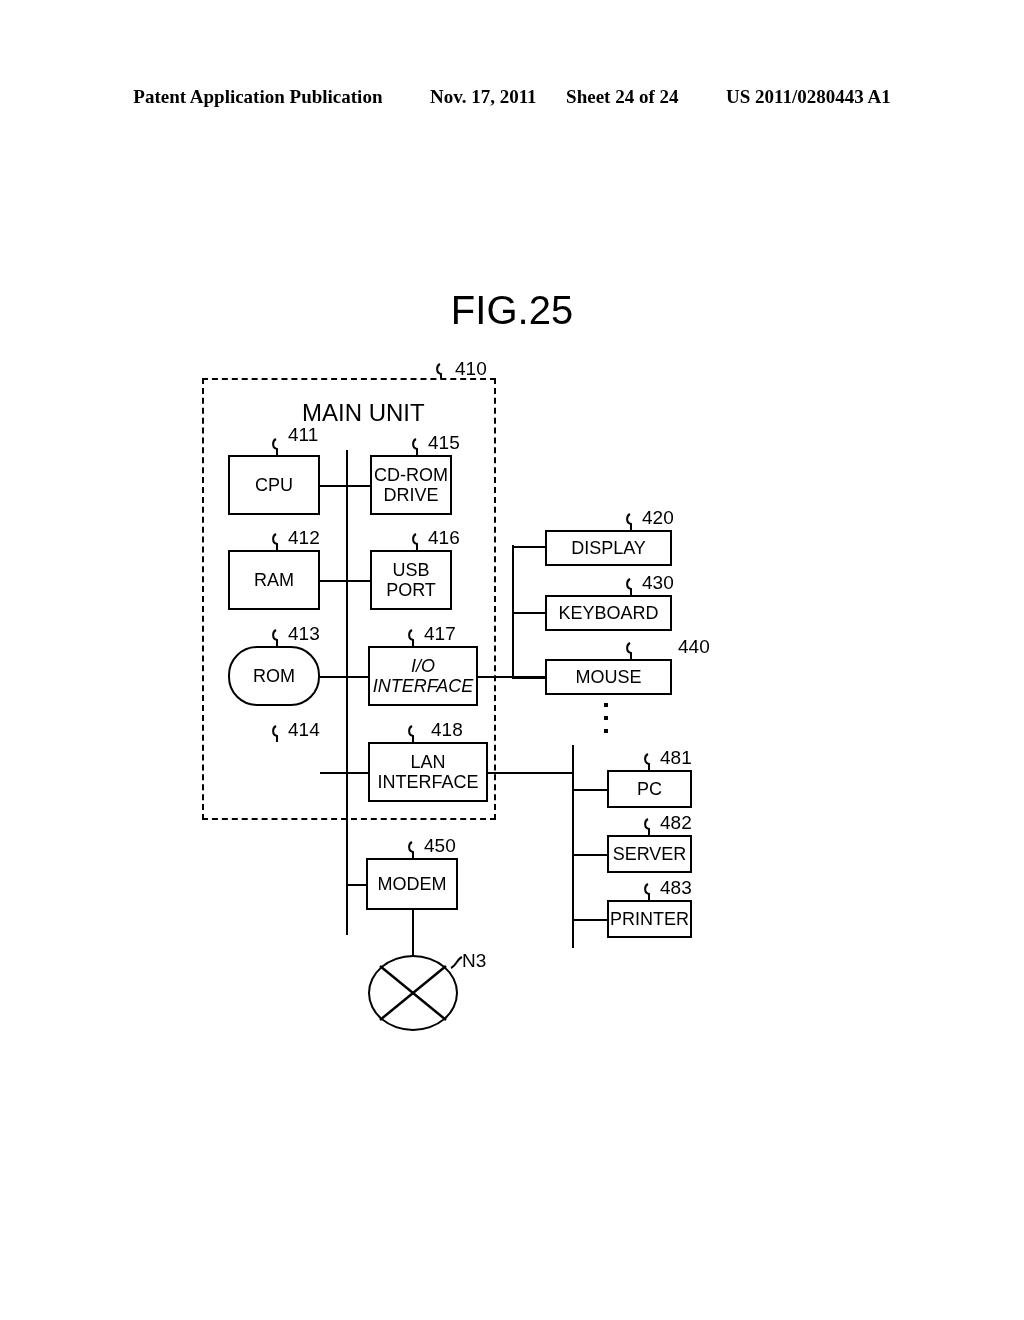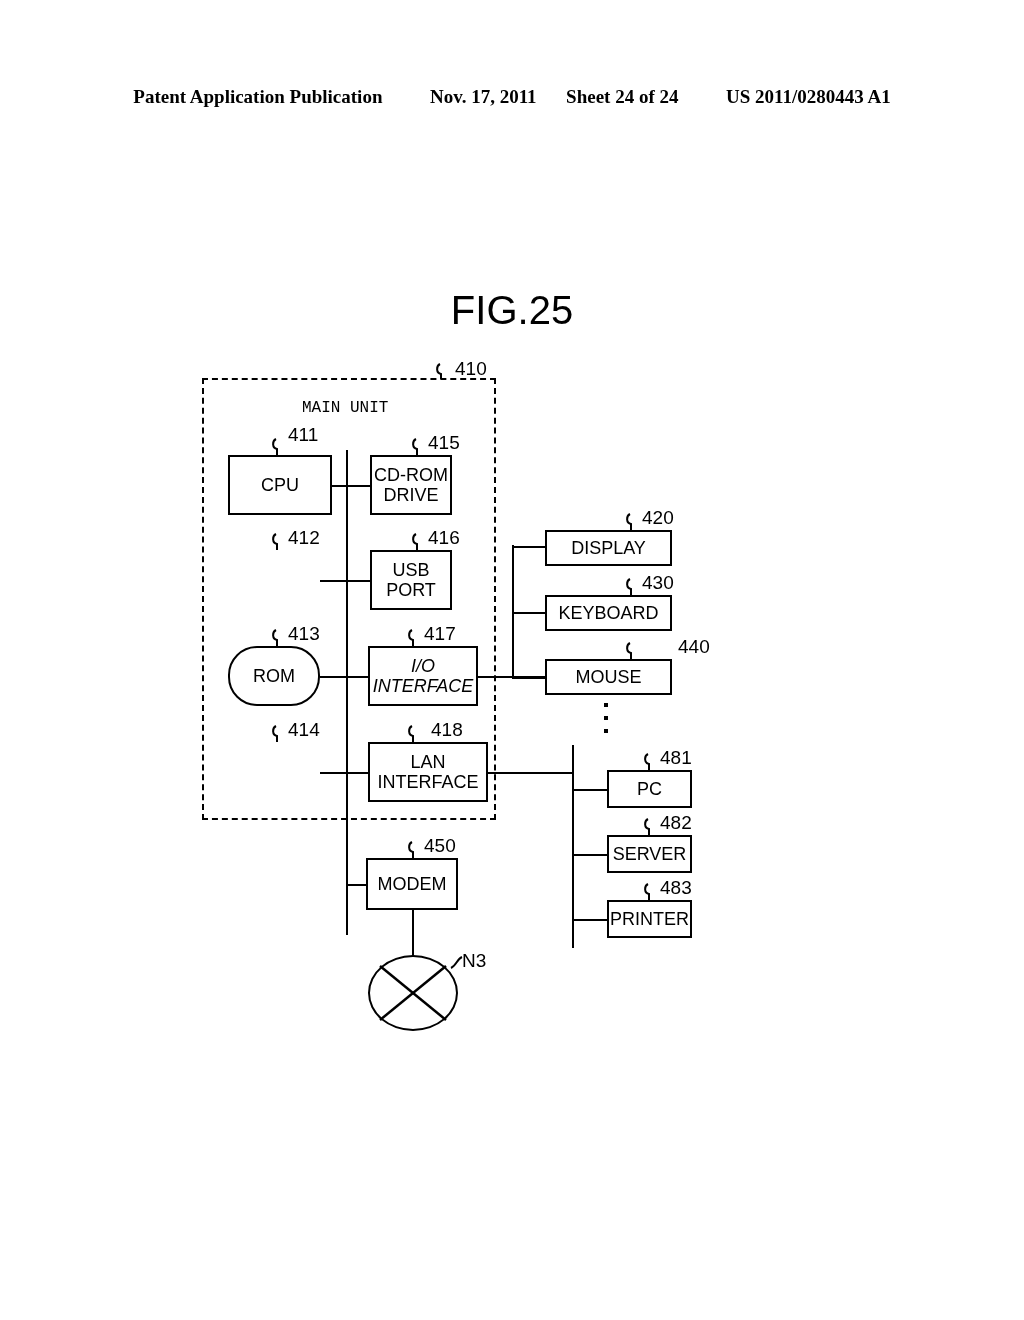--- a/index.html
+++ b/index.html
@@ -76,22 +76,22 @@
     line-height: 1.12;
     font-family: "Liberation Sans", sans-serif;
     letter-spacing: 0px;
     z-index: 3;
   }
   .node span { display: block; white-space: pre-line; }
 
   
   .label {
     position: absolute;
-    font-size: 16px;
-    font-family: Liberation Mono, monospace;
+    font-size: 24px;
+    font-family: Liberation Sans, sans-serif;
     white-space: nowrap;
     z-index: 4;
   }
   .reflabel {
     position: absolute;
     font-size: 19px;
     font-family: "Liberation Sans", sans-serif;
     white-space: nowrap;
     z-index: 5;
   }
@@ -162,40 +162,43 @@
 
   <div class="label" style="left:302px; top:399px;">MAIN UNIT</div>
 
   <svg class="hook" style="left:436px; top:360px; width:26px; height:22px;" viewBox="0 0 26 22">
     <path d="M4,4 C0,6 0,13 5,14 L5,19" fill="none" stroke="#000" stroke-width="2"></path>
   </svg>
   <div class="reflabel" style="left:455px; top:358px;">410</div>
 
   <div class="line-v" style="left:346px; top:450px; height:485px;"></div>
 
-  <div class="node" style="left:228px; top:455px; width:104px; height:60px;">
+  <div class="node" style="left:228px; top:455px; width:92px; height:60px;">
     <span>CPU</span>
   </div>
   <svg class="hook" style="left:272px; top:435px; width:24px; height:22px;" viewBox="0 0 24 22">
     <path d="M4,4 C0,6 0,13 5,14 L5,20" fill="none" stroke="#000" stroke-width="2"></path>
   </svg>
   <div class="reflabel" style="left:288px; top:412px;margin-top:12px;">411</div>
 
   <div class="node" style="left:370px; top:455px; width:82px; height:60px;">
     <span>CD-ROM
 DRIVE</span>
   </div>
   <svg class="hook" style="left:412px; top:435px; width:24px; height:22px;" viewBox="0 0 24 22">
     <path d="M4,4 C0,6 0,13 5,14 L5,20" fill="none" stroke="#000" stroke-width="2"></path>
   </svg>
   <div class="reflabel" style="left:428px; top:432px;">415</div>
 
   <div class="line-h" style="left:320px; top:485px; width:28px;"></div>
   <div class="line-h" style="left:346px; top:485px; width:26px;"></div>
 
+  <div class="node" style="left:228px; top:550px; width:92px; height:60px;">
+    <span>RAM</span>
+  </div>
   <svg class="hook" style="left:272px; top:530px; width:24px; height:22px;" viewBox="0 0 24 22">
     <path d="M4,4 C0,6 0,13 5,14 L5,20" fill="none" stroke="#000" stroke-width="2"></path>
   </svg>
   <div class="reflabel" style="left:288px; top:527px;">412</div>
 
   <div class="node" style="left:370px; top:550px; width:82px; height:60px;">
     <span>USB
 PORT</span>
   </div>
   <svg class="hook" style="left:412px; top:530px; width:24px; height:22px;" viewBox="0 0 24 22">

